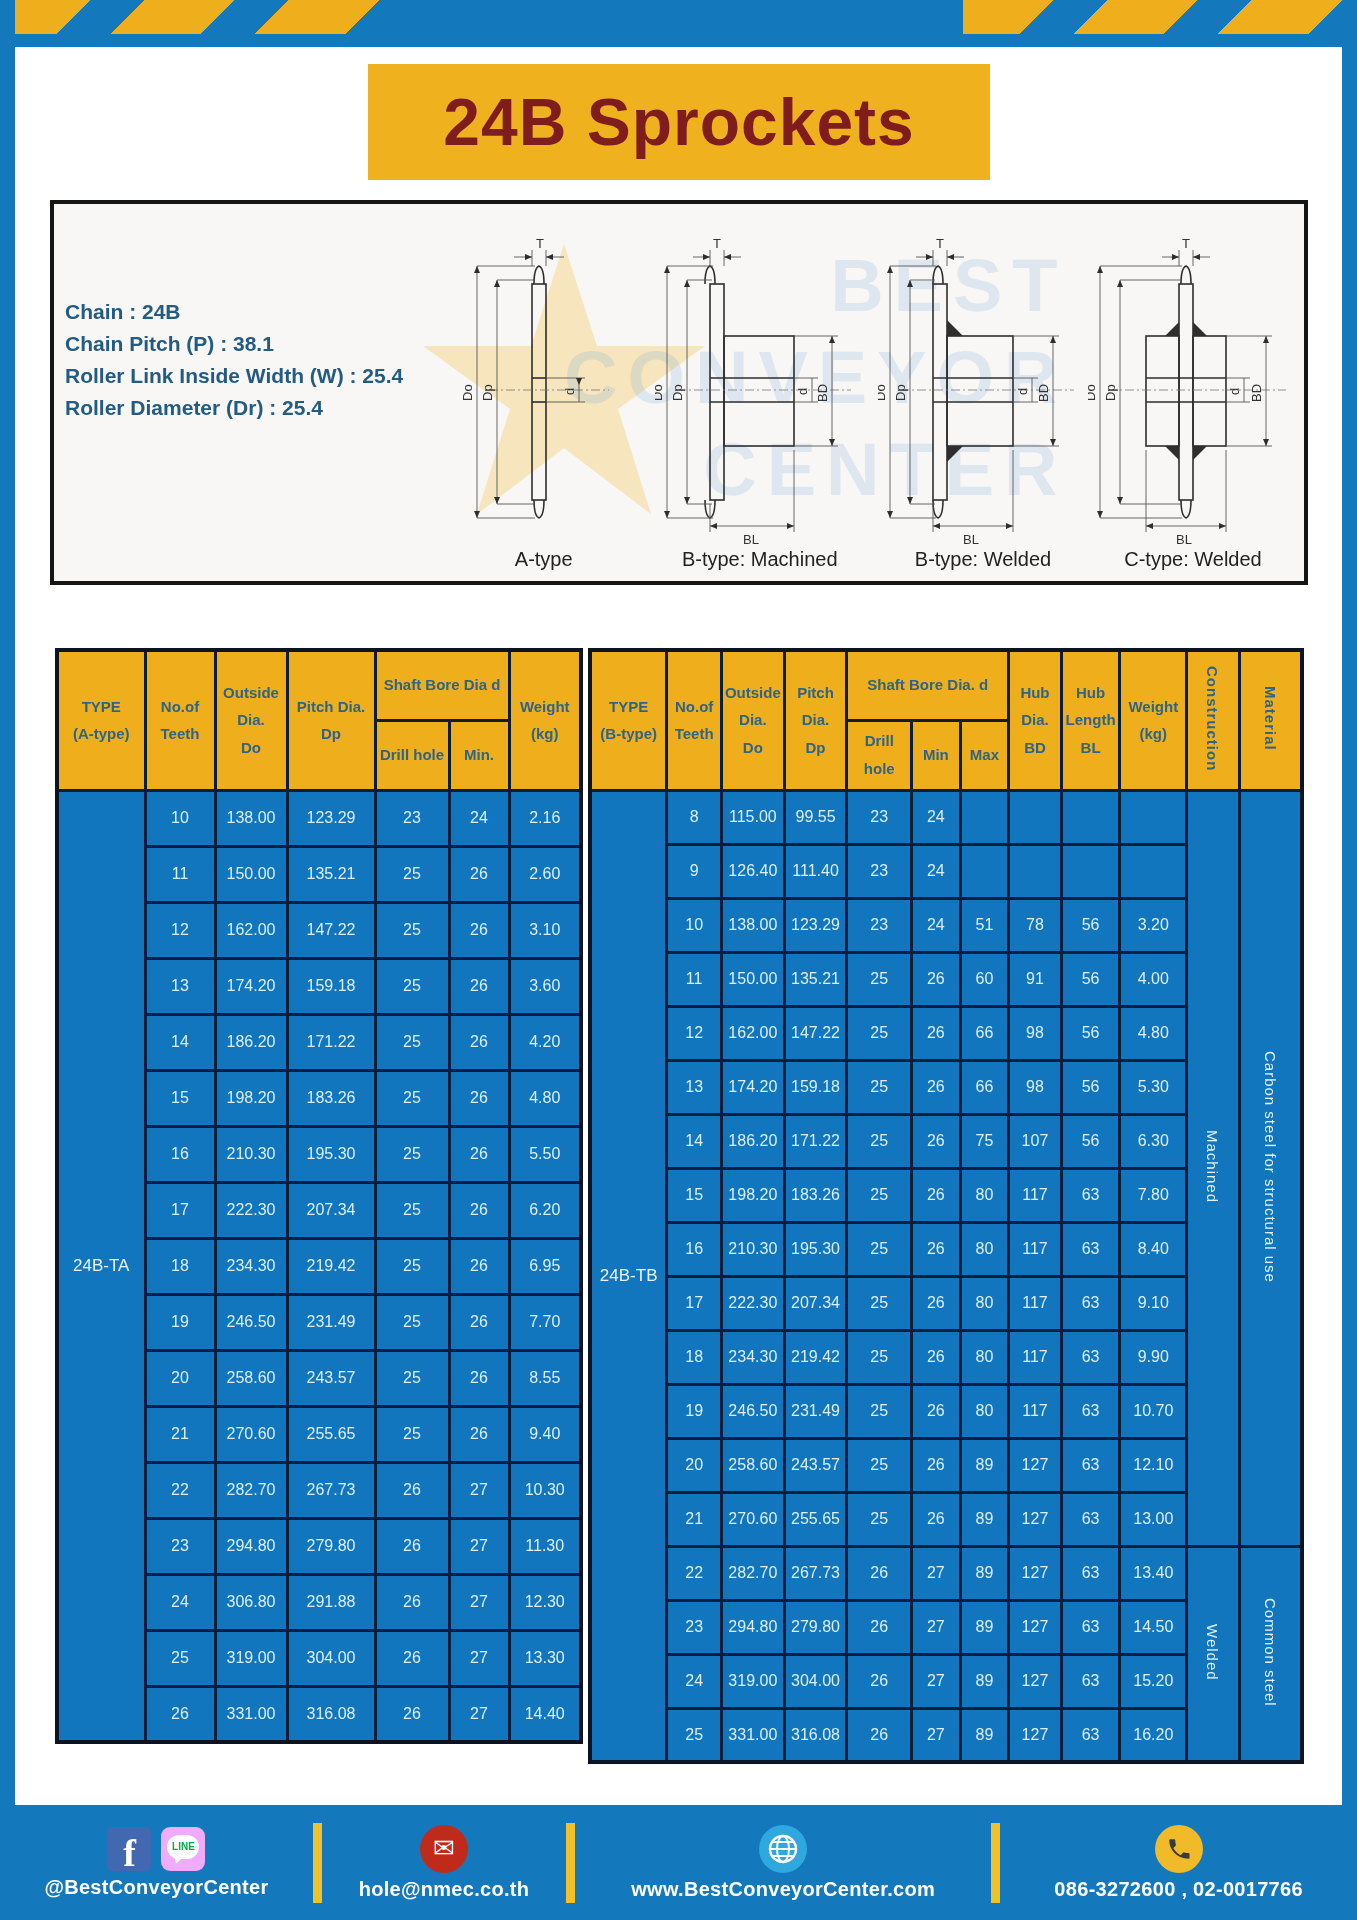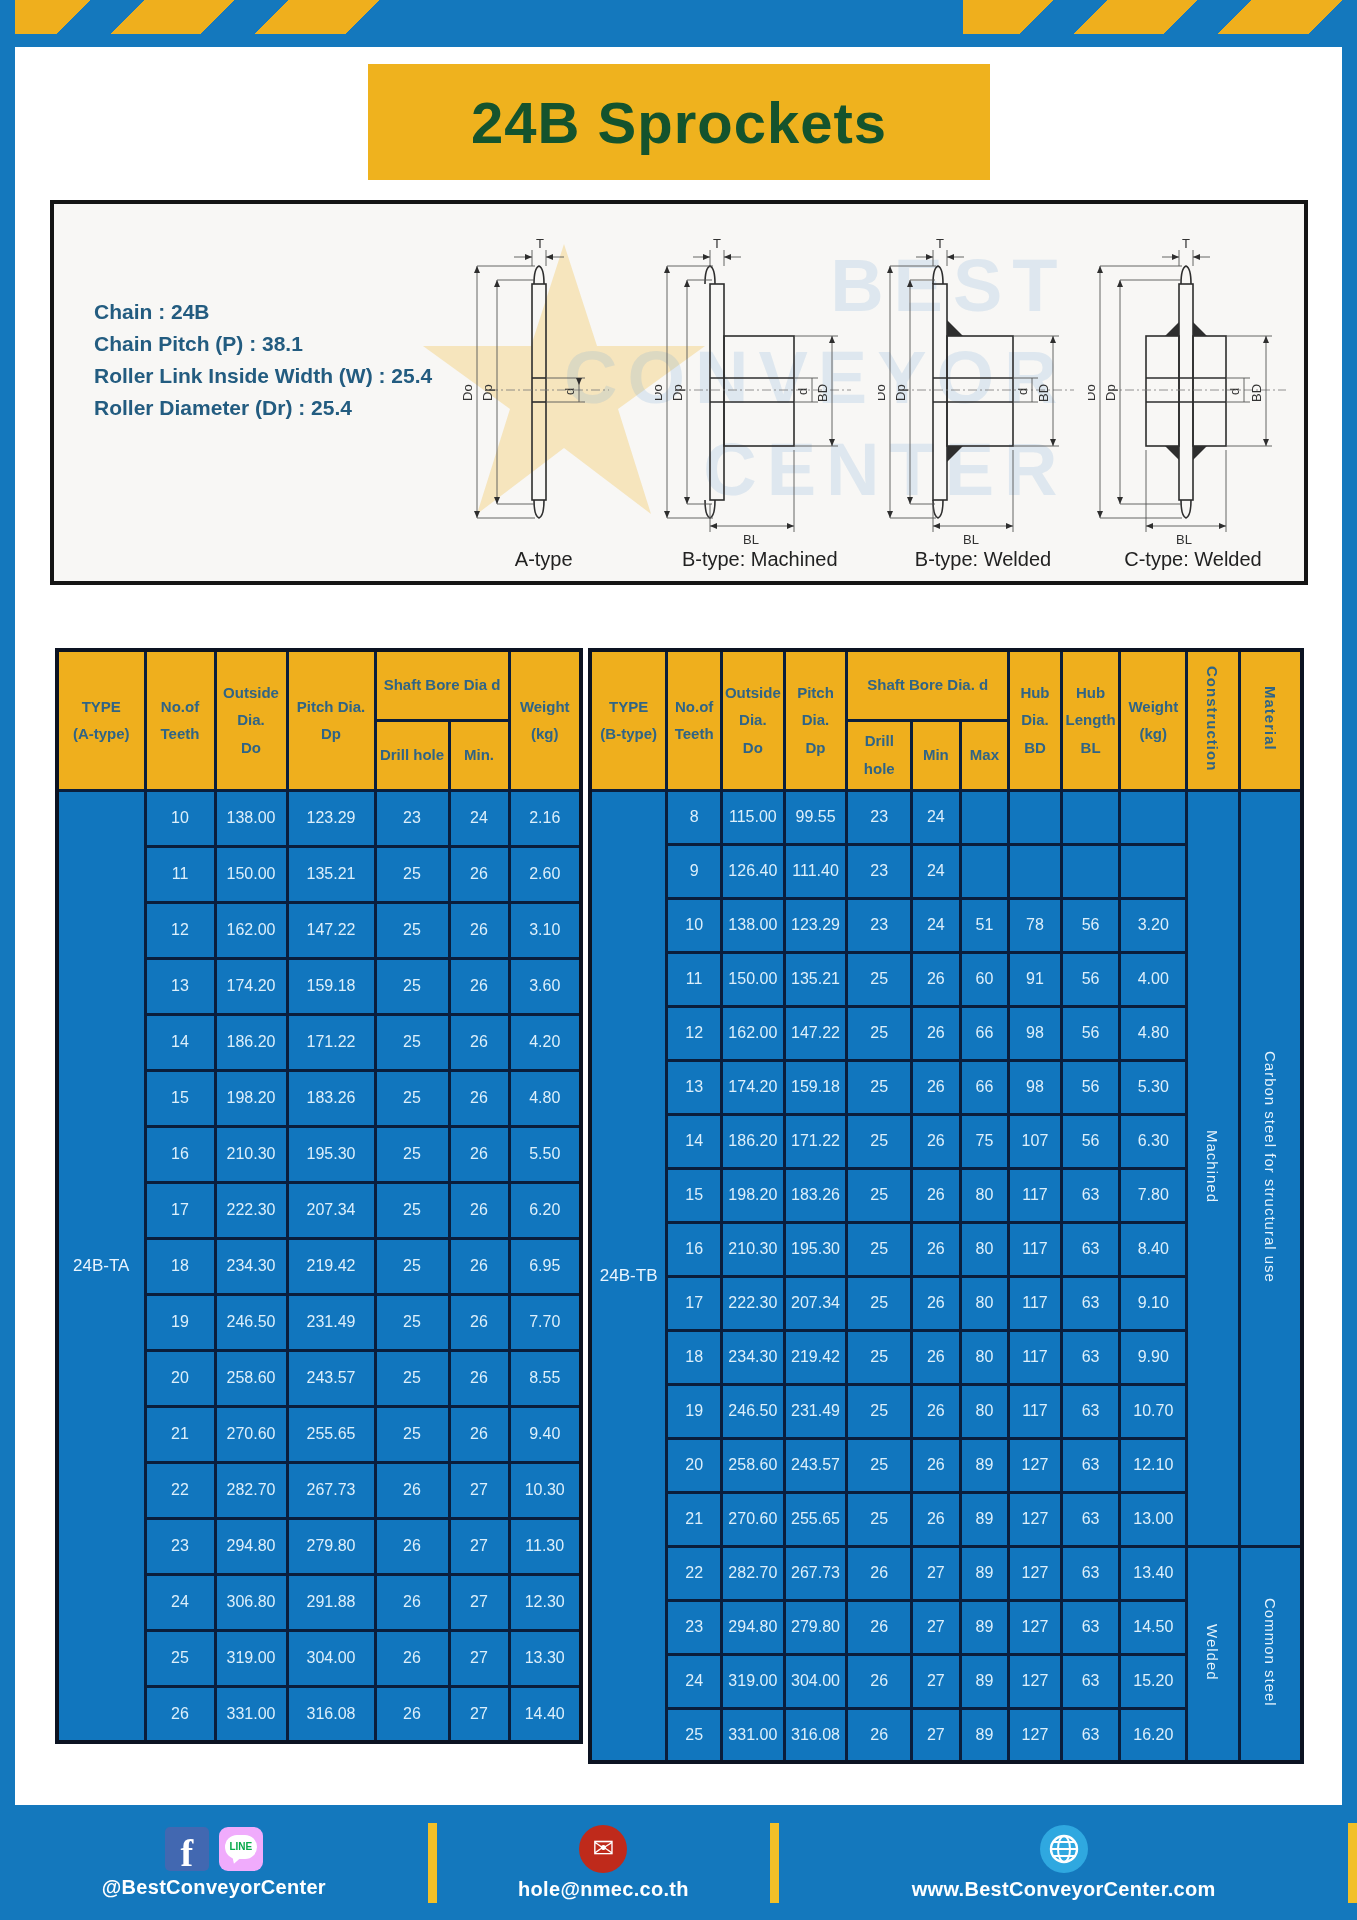--- a/index.html
+++ b/index.html
@@ -11,26 +11,26 @@
   .frame-left{left:0;} .frame-right{right:0;}
   .top-stripes{position:absolute;top:0;left:0;right:0;height:34px;display:flex;z-index:5;}
   .seg-striped{height:100%;background:repeating-linear-gradient(135deg,#EFAF1D 0 64px,#1478BD 64px 102px);}
   .seg-solid{height:100%;background:#1478BD;}
   .sl{width:29%;} .sm{width:42%;} .sr{width:29%;}
   .top-bar{position:absolute;top:34px;left:0;right:0;height:13px;background:#1478BD;z-index:5;}
 
   
   .title-box{position:absolute;left:368px;top:64px;width:622px;height:116px;background:#EFB21E;
              display:flex;align-items:center;justify-content:center;}
-  .title-text{font-size:58px;font-weight:bold;color:#14532d;letter-spacing:1px;}
+  .title-text{font-size:66px;font-weight:bold;color:#7f1d1d;letter-spacing:1px;}
 
   
   .diagram-box{position:absolute;left:50px;top:200px;width:1258px;height:385px;background:#F8F7F5;
                border:4px solid #151515;box-sizing:border-box;}
-  .specs{position:absolute;left:40px;top:92px;z-index:3;}
+  .specs{position:absolute;left:11px;top:92px;z-index:3;}
   .spec-line{font-size:21px;font-weight:bold;color:#235C80;line-height:32px;white-space:pre;}
   .watermark{position:absolute;left:360px;top:18px;width:760px;height:340px;overflow:hidden;pointer-events:none;}
   .wm-text{position:absolute;left:150px;top:18px;font-size:74px;font-weight:bold;line-height:92px;
            letter-spacing:10px;color:rgba(120,170,215,.20);white-space:pre-line;text-align:right;}
   .wm-star{position:absolute;left:0px;top:10px;}
   .diagrams{position:absolute;left:392px;top:8px;right:6px;bottom:4px;display:flex;z-index:2;}
   .diag{display:flex;flex-direction:column;align-items:center;justify-content:flex-end;}
   .dA{flex:.95;} .dB1{flex:1.15;} .dB2{flex:1.0;} .dC{flex:1.0;}
   .diag-label{font-size:20px;color:#222;padding-bottom:6px;}
   .diag svg{display:block;}
@@ -757,15 +757,23 @@
           <circle cx="17" cy="17" r="13" fill="none" stroke="#fff" stroke-width="2.4"></circle>
           <ellipse cx="17" cy="17" rx="6" ry="13" fill="none" stroke="#fff" stroke-width="2"></ellipse>
           <line x1="4" y1="17" x2="30" y2="17" stroke="#fff" stroke-width="2"></line>
           <line x1="6" y1="10" x2="28" y2="10" stroke="#fff" stroke-width="2"></line>
           <line x1="6" y1="24" x2="28" y2="24" stroke="#fff" stroke-width="2"></line>
         </svg>
       </div>
       <div class="f-text">www.BestConveyorCenter.com</div>
     </div>
     <div class="f-div"></div>
+    <div class="f-sec f4">
+      <div class="ic-round ic-phone">
+        <svg width="26" height="26" viewBox="0 0 24 24">
+          <path fill="#3a3a3a" d="M6.6 10.8c1.5 3 3.9 5.4 6.9 6.9l2.3-2.3c.3-.3.7-.4 1.1-.2 1.2.4 2.5.6 3.8.6.6 0 1 .4 1 1V20c0 .6-.4 1-1 1C10.6 21 3 13.4 3 4c0-.6.4-1 1-1h3.5c.6 0 1 .4 1 1 0 1.3.2 2.6.6 3.8.1.4 0 .8-.2 1.1l-2.3 2.3z"></path>
+        </svg>
+      </div>
+      <div class="f-text">086-3272600 , 02-0017766</div>
+    </div>
   </div>
 
 </div>
 
 </body></html>

